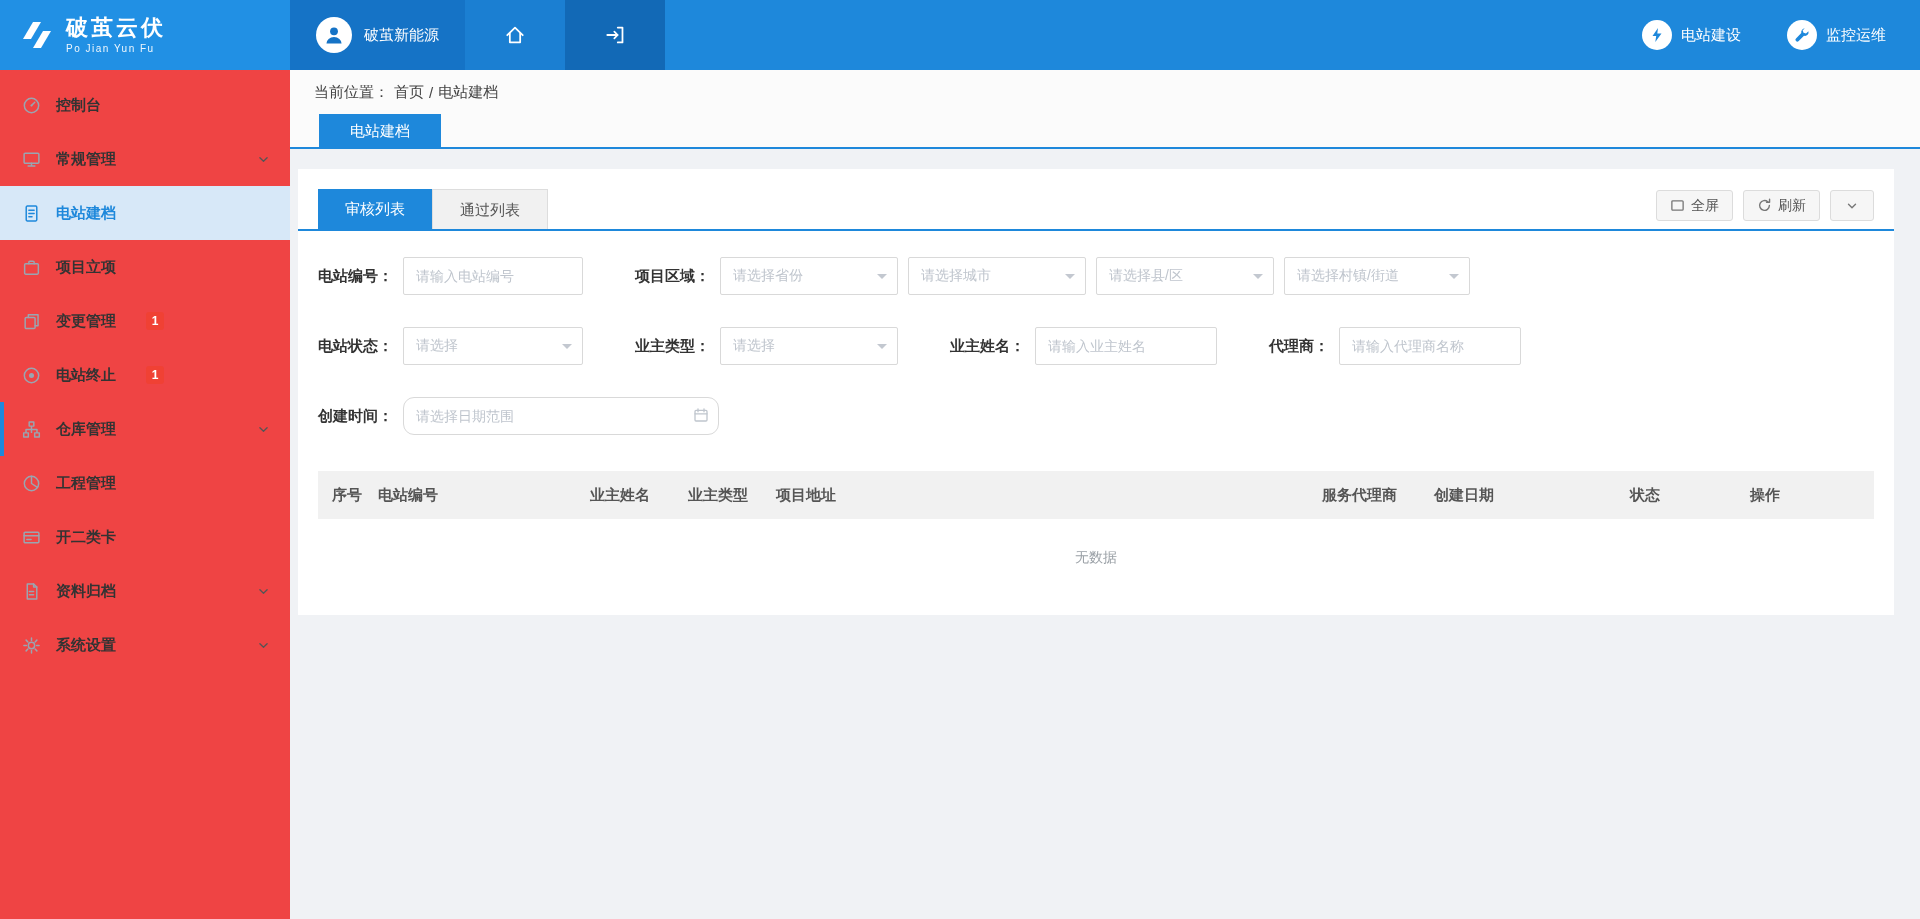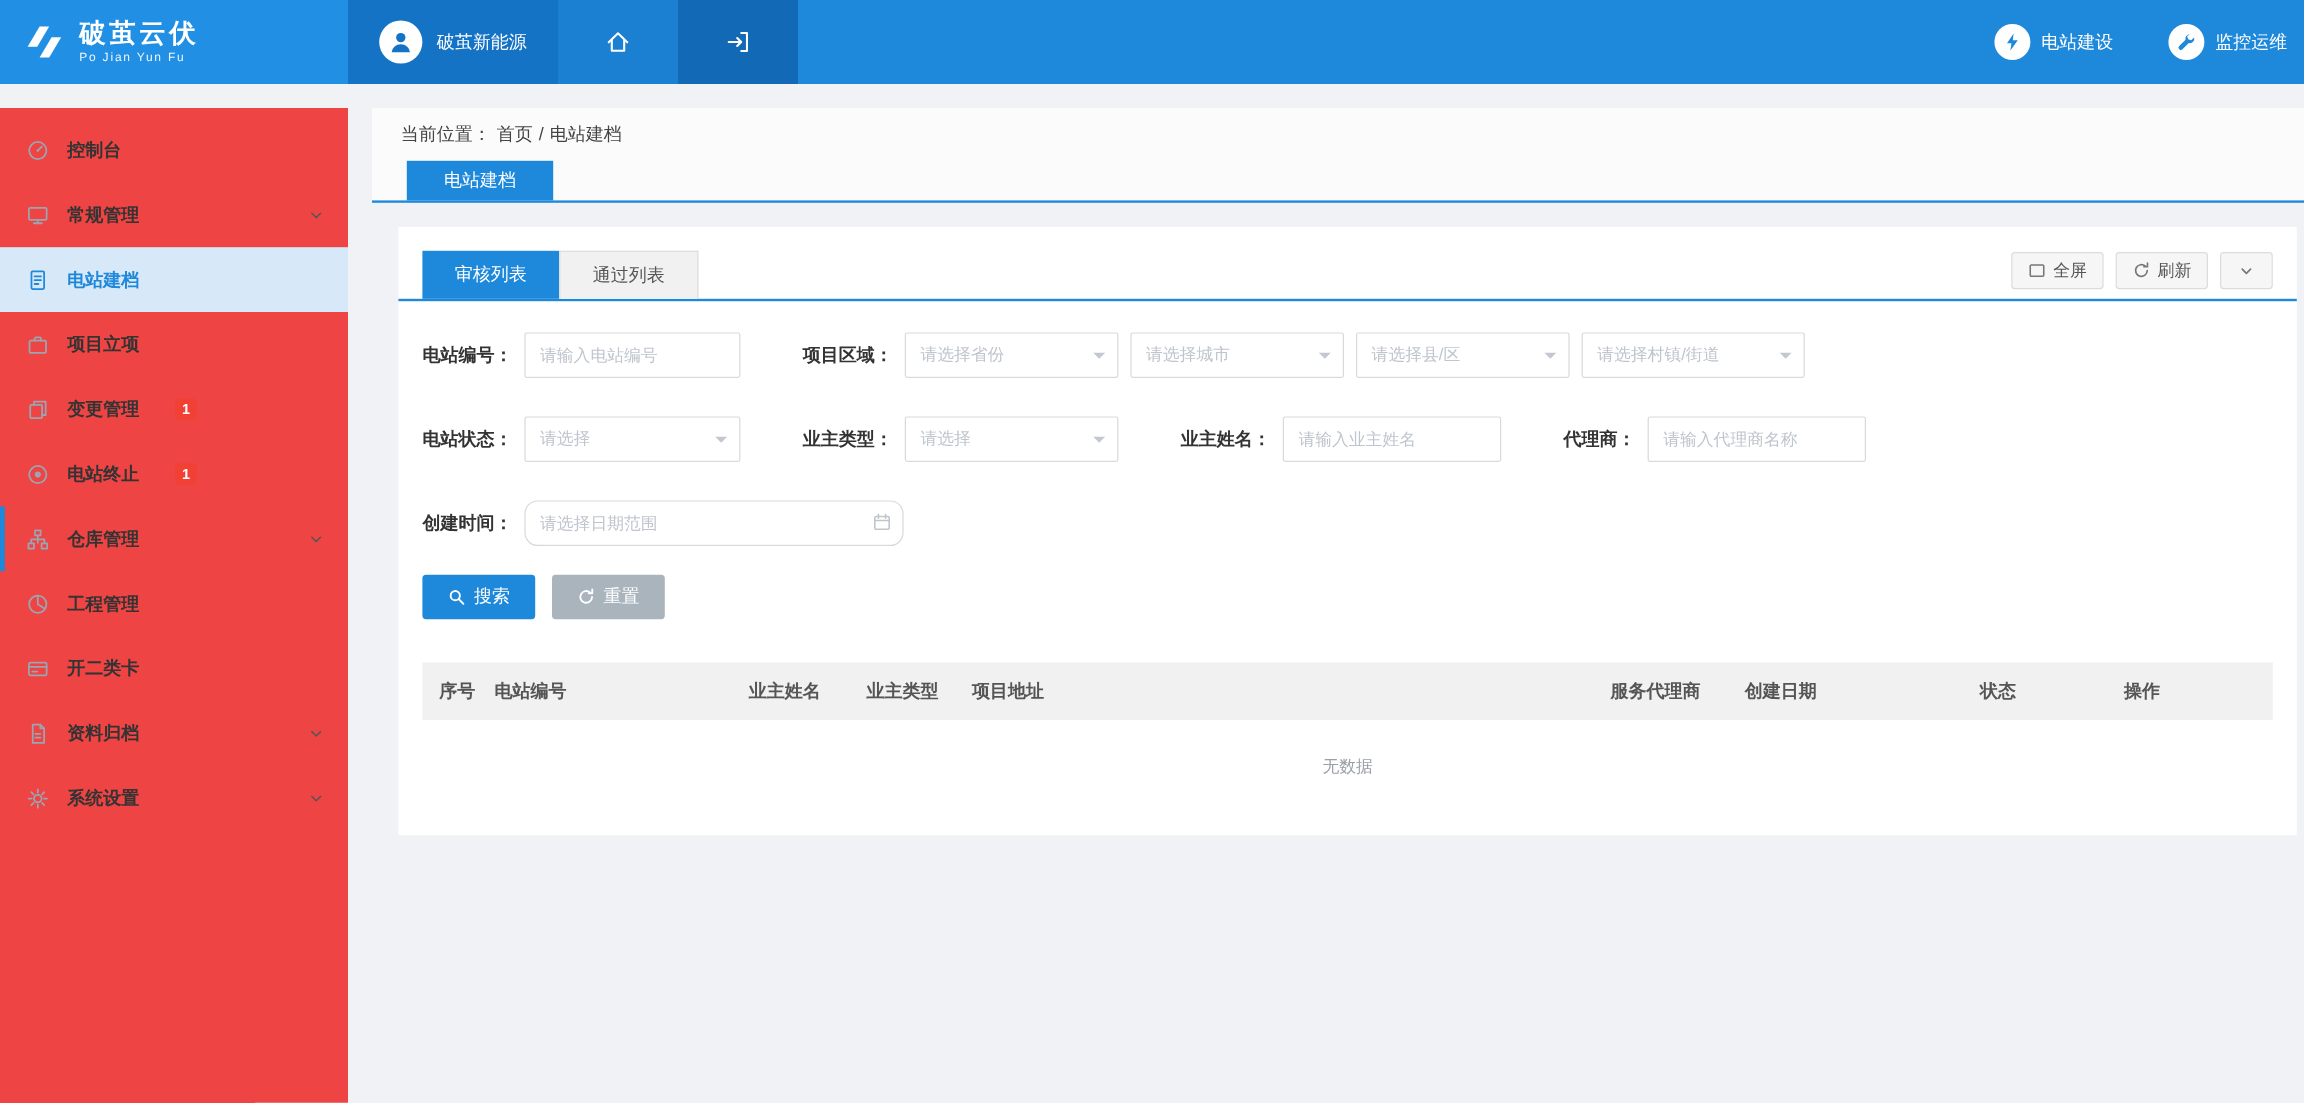--- a/index.html
+++ b/index.html
@@ -1,21 +1,21 @@
 <!DOCTYPE html>
 <html><head>
 <meta charset="utf-8">
 <style>
   html,body{margin:0;padding:0;}
   body{
     width:1920px;height:919px;overflow:hidden;
     font-family:"Liberation Sans","DejaVu Sans",sans-serif;
     background:#f0f2f5;color:#333;
   }
-  .app{width:1868px;height:919px;display:grid;grid-template-rows:70px 849px;grid-template-columns:290px 1630px;gap:20px;}
+  .app{width:1868px;height:919px;display:grid;grid-template-rows:70px 849px;grid-template-columns:290px 1630px;}
 
   
   header{grid-column:1/3;display:flex;align-items:stretch;background:#1e88db;color:#fff;}
   .logo-area{width:290px;box-sizing:border-box;background:#2190e4;display:flex;align-items:center;padding-left:20px;gap:12px;cursor:pointer;}
   .logo-mark svg{display:block;}
   .logo-title{font-size:22px;font-weight:700;letter-spacing:3px;line-height:1.1;}
   .logo-sub{font-size:10px;letter-spacing:1.5px;opacity:.92;margin-top:2px;}
   .hdr-user{background:#1573c6;display:flex;align-items:center;gap:12px;padding:0 26px;cursor:pointer;}
   .avatar{width:36px;height:36px;border-radius:50%;background:#fff;display:flex;align-items:center;justify-content:center;}
   .hdr-user .uname{font-size:15px;}
@@ -37,21 +37,21 @@
   .chev{margin-left:auto;color:#555;display:flex;}
 
   
   main{display:flex;flex-direction:column;background:#f0f2f5;overflow:hidden;}
   .topbar{background:#fbfbfb;border-bottom:2px solid #1e88db;}
   .breadcrumb{height:44px;display:flex;align-items:center;padding:0 24px;font-size:15px;color:#444;gap:5px;}
   .breadcrumb a{color:#444;text-decoration:none;cursor:pointer;}
   .pagetab-row{padding-left:29px;}
   .pagetab{display:inline-block;background:#1e88db;color:#fff;height:33px;line-height:33px;padding:0 31px;font-size:15px;cursor:pointer;}
 
-  .content{padding:20px 26px 0 22px;}
+  .content{padding:20px 26px 0 8px;}
   .panel{background:#fff;min-height:420px;padding-bottom:26px;}
   .panel-head{display:flex;align-items:flex-end;justify-content:space-between;padding:20px 20px 0;border-bottom:2px solid #1e88db;}
   .ptabs{display:flex;}
   .ptab{height:40px;line-height:40px;padding:0 27px;font-size:15px;cursor:pointer;box-sizing:border-box;}
   .ptab.active{background:#1e88db;color:#fff;}
   .ptab.inactive{background:#f1f1f1;color:#555;border:1px solid #ddd;border-bottom:none;}
   .panel-actions{display:flex;gap:10px;margin-bottom:8px;}
   .pa-btn{height:31px;padding:0 13px;background:#f6f6f6;border:1px solid #dcdcdc;border-radius:3px;color:#555;font-size:14px;display:inline-flex;align-items:center;gap:6px;cursor:pointer;font-family:inherit;}
   .pa-btn svg{color:#777;}
   .pa-btn.sq{width:44px;justify-content:center;padding:0;}
@@ -396,40 +396,20 @@
                   <svg width="16" height="16" viewBox="0 0 16 16" fill="none" stroke="currentColor" stroke-width="1.3" stroke-linecap="round">
                       <rect x="2" y="3.4" width="12" height="10.6" rx="1"></rect>
                       <path d="M2 6.8h12M5 1.8v3M11 1.8v3"></path>
                     </svg>
                 </span>
               </span>
             </div>
           </div>
         </div>
 
-        <div class="btn-row">
-          <button class="btn btn-search">
-            <span style="display:flex;">
-              <svg width="15" height="15" viewBox="0 0 16 16" fill="none" stroke="#fff" stroke-width="1.7" stroke-linecap="round">
-                  <circle cx="6.8" cy="6.8" r="4.1"></circle>
-                  <path d="M9.9 9.9 14 14"></path>
-                </svg>
-            </span>
-            <span>搜索</span>
-          </button>
-          <button class="btn btn-reset">
-            <span style="display:flex;">
-              <svg width="15" height="15" viewBox="0 0 16 16" fill="none" stroke="#fff" stroke-width="1.7" stroke-linecap="round" stroke-linejoin="round">
-                  <path d="M13.2 8a5.2 5.2 0 1 1-1.7-3.9"></path>
-                  <path d="M13.4 1.4v3.2h-3.2"></path>
-                </svg>
-            </span>
-            <span>重置</span>
-          </button>
-        </div>
 
         <div class="tablewrap">
           <div class="thead">
             <span>序号</span>
             <span>电站编号</span>
             <span>业主姓名</span>
             <span>业主类型</span>
             <span>项目地址</span>
             <span>服务代理商</span>
             <span>创建日期</span>

